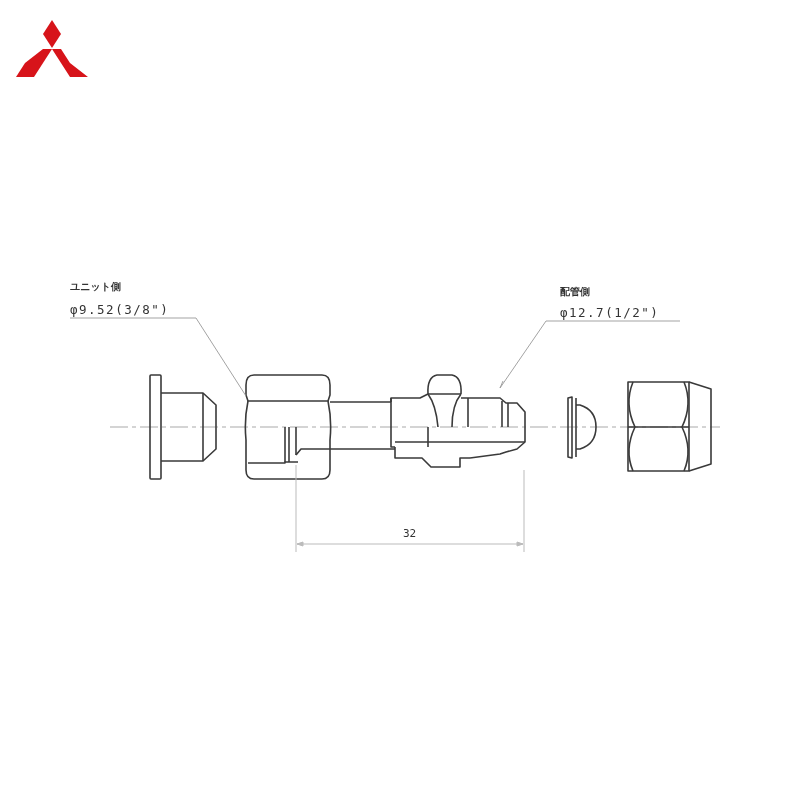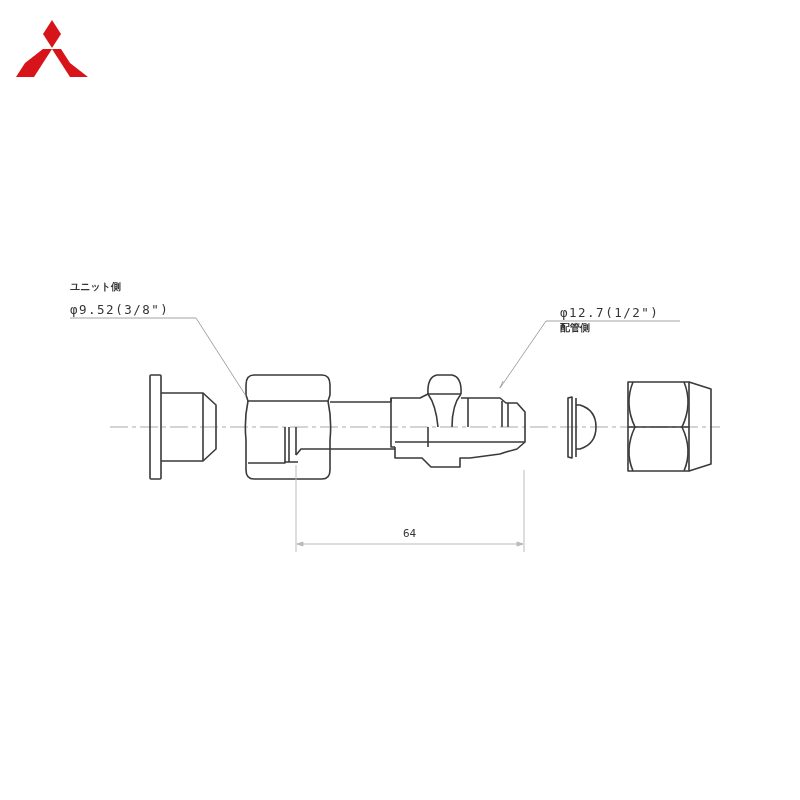--- a/index.html
+++ b/index.html
@@ -87,15 +87,15 @@
   <g fill="none" stroke="#bbbbbb" stroke-width="1">
     <line x1="296" y1="465" x2="296" y2="552"></line>
     <line x1="524" y1="470" x2="524" y2="552"></line>
     <line x1="297" y1="544" x2="523" y2="544"></line>
     <path d="M297,544 l6,-2 l0,4 Z M523,544 l-6,-2 l0,4 Z" fill="#bbbbbb"></path>
   </g>
 </svg>
 
 <div class="label lbl-head" style="left:70px; top:280px;">ユニット側</div>
 <div class="label lbl-dia" style="left:70px; top:302px;">φ9.52(3/8")</div>
-<div class="label lbl-head" style="left:560px; top:285px;margin-top:36px;">配管側</div>
+<div class="label lbl-head" style="left:560px; top:285px;">配管側</div>
 <div class="label lbl-dia" style="left:560px; top:305px;">φ12.7(1/2")</div>
-<div class="dim" style="left:403px; top:527px;">64</div>
+<div class="dim" style="left:403px; top:527px;">32</div>
 
 </body></html>

